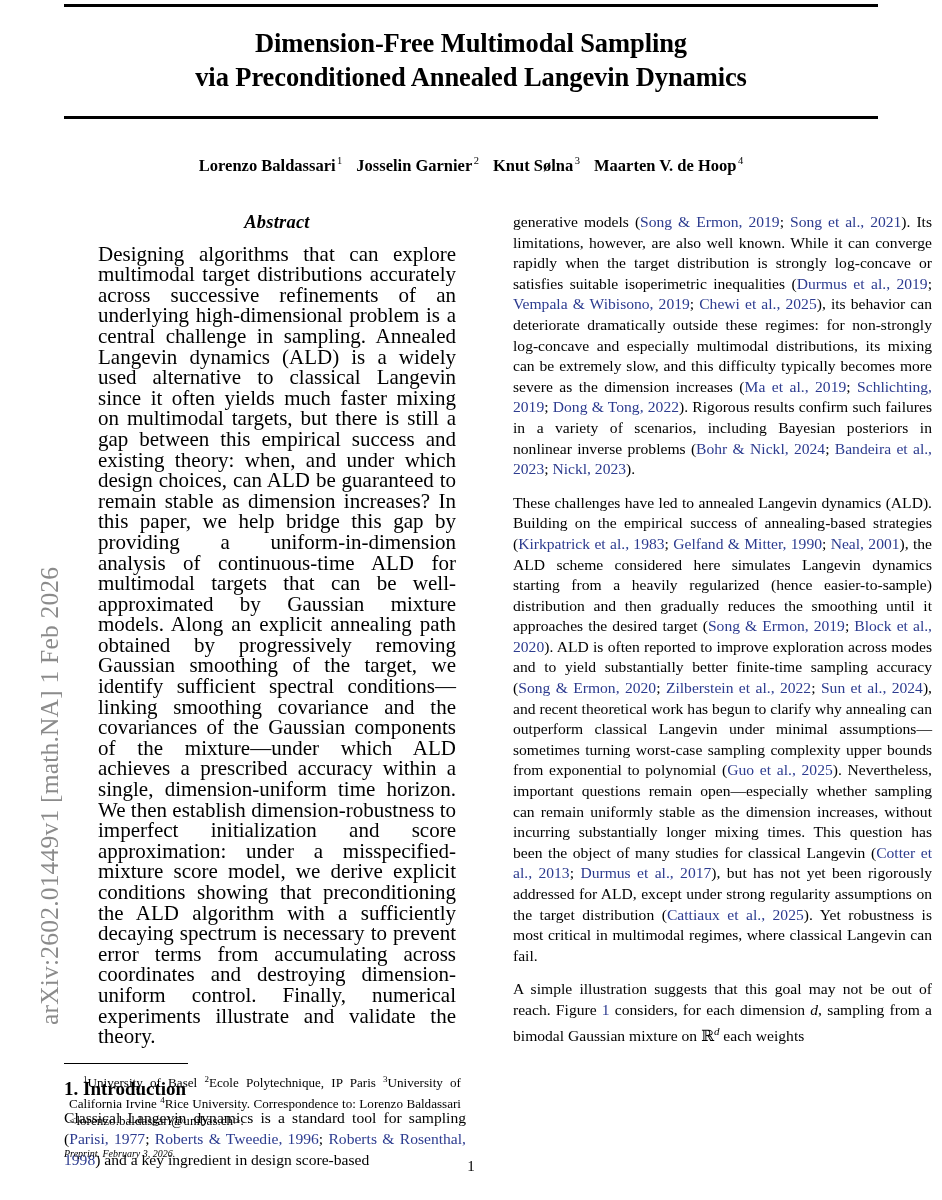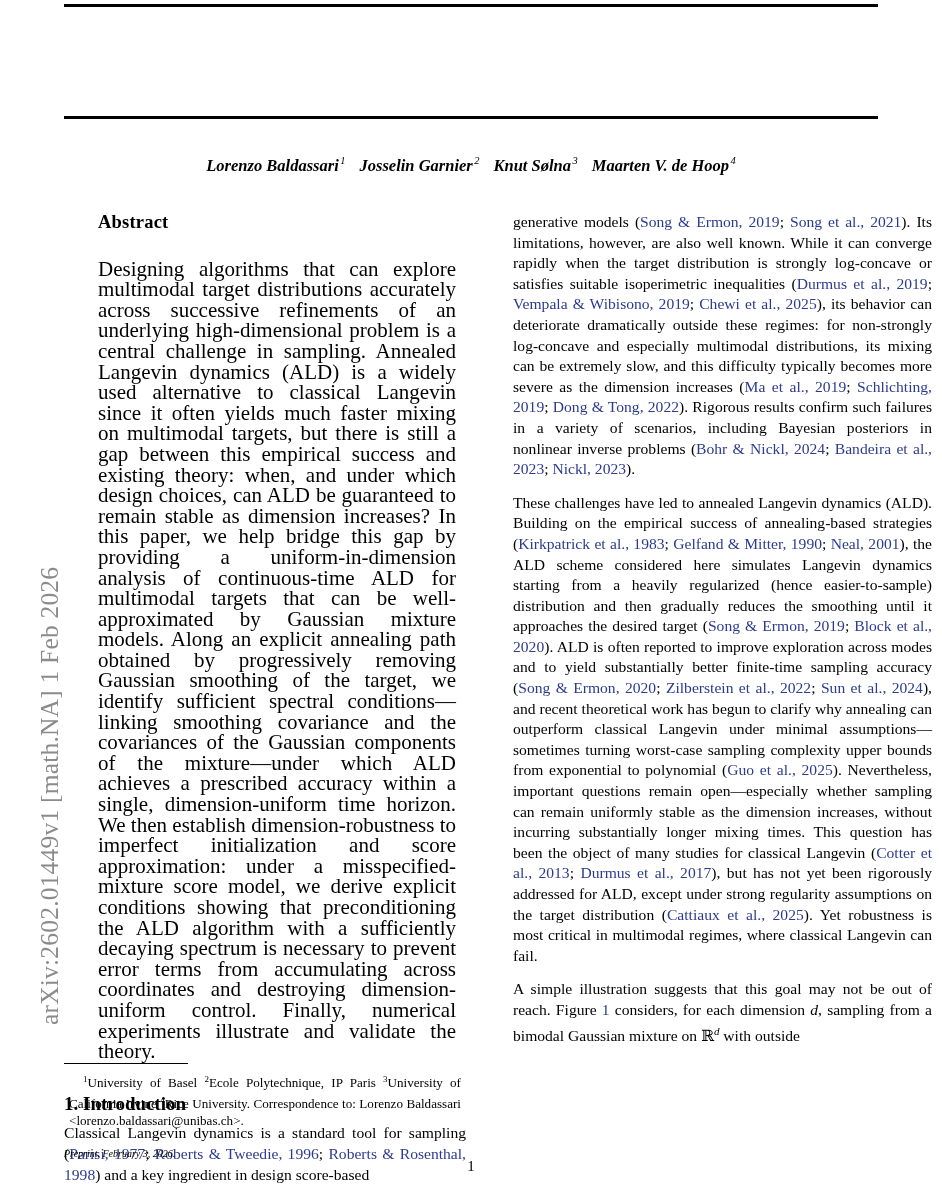--- a/index.html
+++ b/index.html
@@ -72,21 +72,20 @@
 
   #author-line {
     position: absolute;
     left: 64px;
     top: 155px;
     width: 814px;
     text-align: center;
     font-size: 16.5px;
     font-weight: bold;
     white-space: nowrap;
-    font-style: italic;
   }
   #author-line .author { margin: 0 7px; }
   #author-line sup {
     font-size: 10.5px;
     font-weight: normal;
     vertical-align: super;
     margin-left: 1.5px;
   }
 
   
@@ -99,25 +98,26 @@
     text-justify: inter-word;
   }
   #col-left  { left: 64px;  width: 402px; }
   #col-right { left: 513px; width: 419px; }
 
   #abstract-block {
     width: 358px;
     margin: 0 auto 0 34px;
   }
   #abstract-heading {
-    text-align: left;
+    text-align: center;
     font-size: 18.5px;
     font-weight: bold;
-    margin: 0 0 26px 0;
+    margin: 0 0 11px 0;
     letter-spacing: 0.2px;
+    font-style: italic;
   }
   #abstract-text {
     margin: 0;
     text-align: justify;
     font-size: 21px;
     line-height: 20.6px;
   }
 
   #intro-heading {
     font-size: 19px;
@@ -176,20 +176,24 @@
 <body>
 
 <div id="arxiv-stamp">
   <div class="vtext">arXiv:2602.01449v1  [math.NA]  1 Feb 2026</div>
 </div>
 
 <div id="page">
 
   <div class="rule" id="rule-top"></div>
 
+  <div id="paper-title">
+    <span class="tl">Dimension-Free Multimodal Sampling</span>
+    <span class="tl">via Preconditioned Annealed Langevin Dynamics</span>
+  </div>
 
   <div class="rule" id="rule-bottom"></div>
 
   <div id="author-line">
     <span class="author"><span>Lorenzo Baldassari</span><sup>1</sup></span><span class="author"><span>Josselin Garnier</span><sup>2</sup></span><span class="author"><span>Knut Sølna</span><sup>3</sup></span><span class="author"><span>Maarten V. de Hoop</span><sup>4</sup></span>
   </div>
 
   <div class="col" id="col-left">
 
     <div id="abstract-block">
@@ -202,21 +206,21 @@
     <p class="para"><span>Classical Langevin dynamics is a standard tool for sampling (</span><span class="cite">Parisi, 1977</span><span>; </span><span class="cite">Roberts &amp; Tweedie, 1996</span><span>; </span><span class="cite">Roberts &amp; Rosenthal, 1998</span><span>) and a key ingredient in design score-based</span></p>
 
   </div>
 
   <div class="col" id="col-right">
 
     <p class="para"><span>generative models (</span><span class="cite">Song &amp; Ermon, 2019</span>; <span class="cite">Song et al., 2021</span><span>). Its limitations, however, are also well known. While it can converge rapidly when the target distribution is strongly log-concave or satisfies suitable isoperimetric inequalities (</span><span class="cite">Durmus et al., 2019</span>; <span class="cite">Vempala &amp; Wibisono, 2019</span>; <span class="cite">Chewi et al., 2025</span><span>), its behavior can deteriorate dramatically outside these regimes: for non-strongly log-concave and especially multimodal distributions, its mixing can be extremely slow, and this difficulty typically becomes more severe as the dimension increases (</span><span class="cite">Ma et al., 2019</span>; <span class="cite">Schlichting, 2019</span>; <span class="cite">Dong &amp; Tong, 2022</span><span>). Rigorous results confirm such failures in a variety of scenarios, including Bayesian posteriors in nonlinear inverse problems (</span><span class="cite">Bohr &amp; Nickl, 2024</span>; <span class="cite">Bandeira et al., 2023</span>; <span class="cite">Nickl, 2023</span><span>).</span></p>
 
     <p class="para"><span>These challenges have led to annealed Langevin dynamics (ALD). Building on the empirical success of annealing-based strategies (</span><span class="cite">Kirkpatrick et al., 1983</span>; <span class="cite">Gelfand &amp; Mitter, 1990</span>; <span class="cite">Neal, 2001</span><span>), the ALD scheme considered here simulates Langevin dynamics starting from a heavily regularized (hence easier-to-sample) distribution and then gradually reduces the smoothing until it approaches the desired target (</span><span class="cite">Song &amp; Ermon, 2019</span>; <span class="cite">Block et al., 2020</span><span>). ALD is often reported to improve exploration across modes and to yield substantially better finite-time sampling accuracy (</span><span class="cite">Song &amp; Ermon, 2020</span>; <span class="cite">Zilberstein et al., 2022</span>; <span class="cite">Sun et al., 2024</span><span>), and recent theoretical work has begun to clarify why annealing can outperform classical Langevin under minimal assumptions—sometimes turning worst-case sampling complexity upper bounds from exponential to polynomial (</span><span class="cite">Guo et al., 2025</span><span>). Nevertheless, important questions remain open—especially whether sampling can remain uniformly stable as the dimension increases, without incurring substantially longer mixing times. This question has been the object of many studies for classical Langevin (</span><span class="cite">Cotter et al., 2013</span>; <span class="cite">Durmus et al., 2017</span><span>), but has not yet been rigorously addressed for ALD, except under strong regularity assumptions on the target distribution (</span><span class="cite">Cattiaux et al., 2025</span><span>). Yet robustness is most critical in multimodal regimes, where classical Langevin can fail.</span></p>
 
-    <p class="para"><span>A simple illustration suggests that this goal may not be out of reach. Figure </span><span class="cite">1</span><span> considers, for each dimension </span><span class="mathit">d</span><span>, sampling from a bimodal Gaussian mixture on </span><span class="bbR">ℝ</span><span class="sup-it">d</span><span> with outside</span></p>
+    <p class="para"><span>A simple illustration suggests that this goal may not be out of reach. Figure </span><span class="cite">1</span><span> considers, for each dimension </span><span class="mathit">d</span><span>, sampling from a bimodal Gaussian mixture on </span><span class="bbR">ℝ</span><span class="sup-it">d</span><span> each weights</span></p>
 
   </div>
 
   <div id="footnote-block">
     <div id="footnote-rule"></div>
     <p id="footnote-text"><sup>1</sup><span>University of Basel </span><sup>2</sup><span>Ecole Polytechnique, IP Paris </span><sup>3</sup><span>University of California Irvine </span><sup>4</sup><span>Rice University. Correspondence to: Lorenzo Baldassari &lt;lorenzo.baldassari@unibas.ch&gt;.</span></p>
     <div id="preprint-line">Preprint. February 3, 2026.</div>
   </div>
 
   <div id="page-number">1</div>

